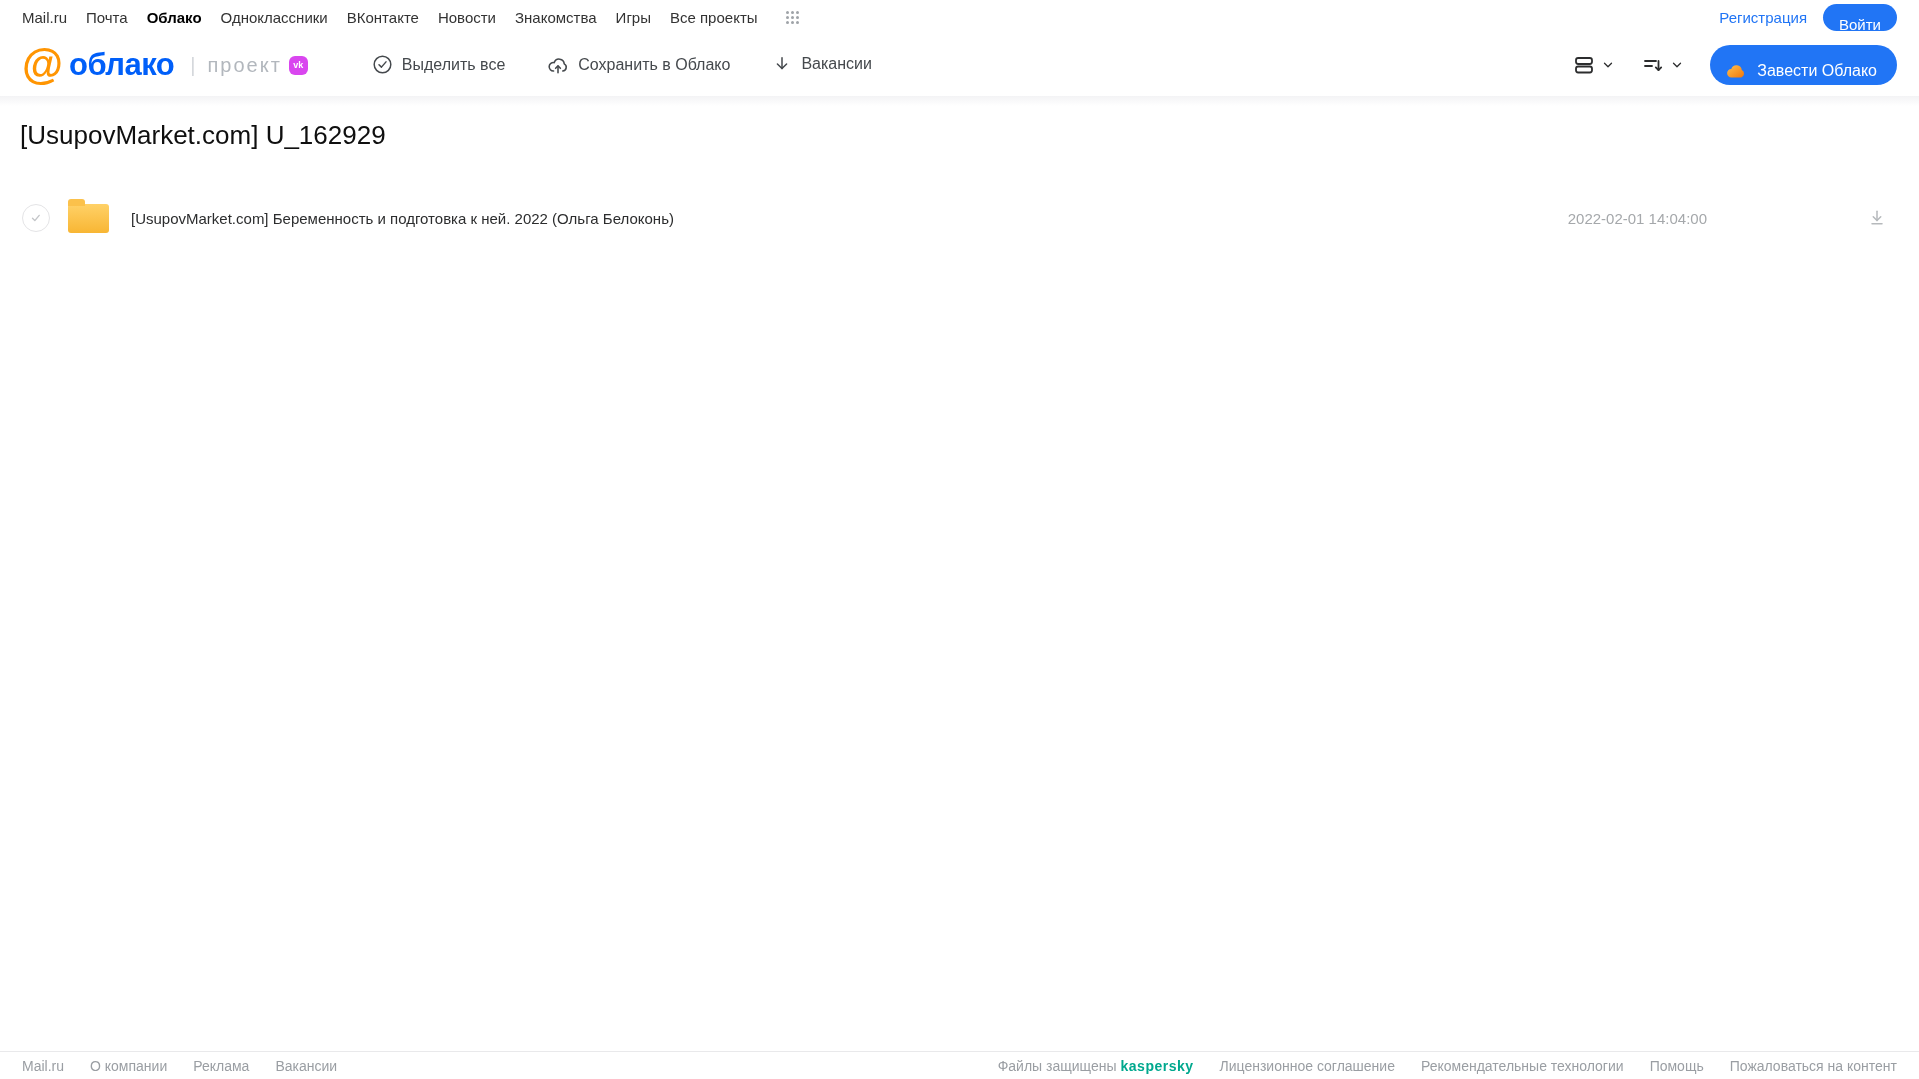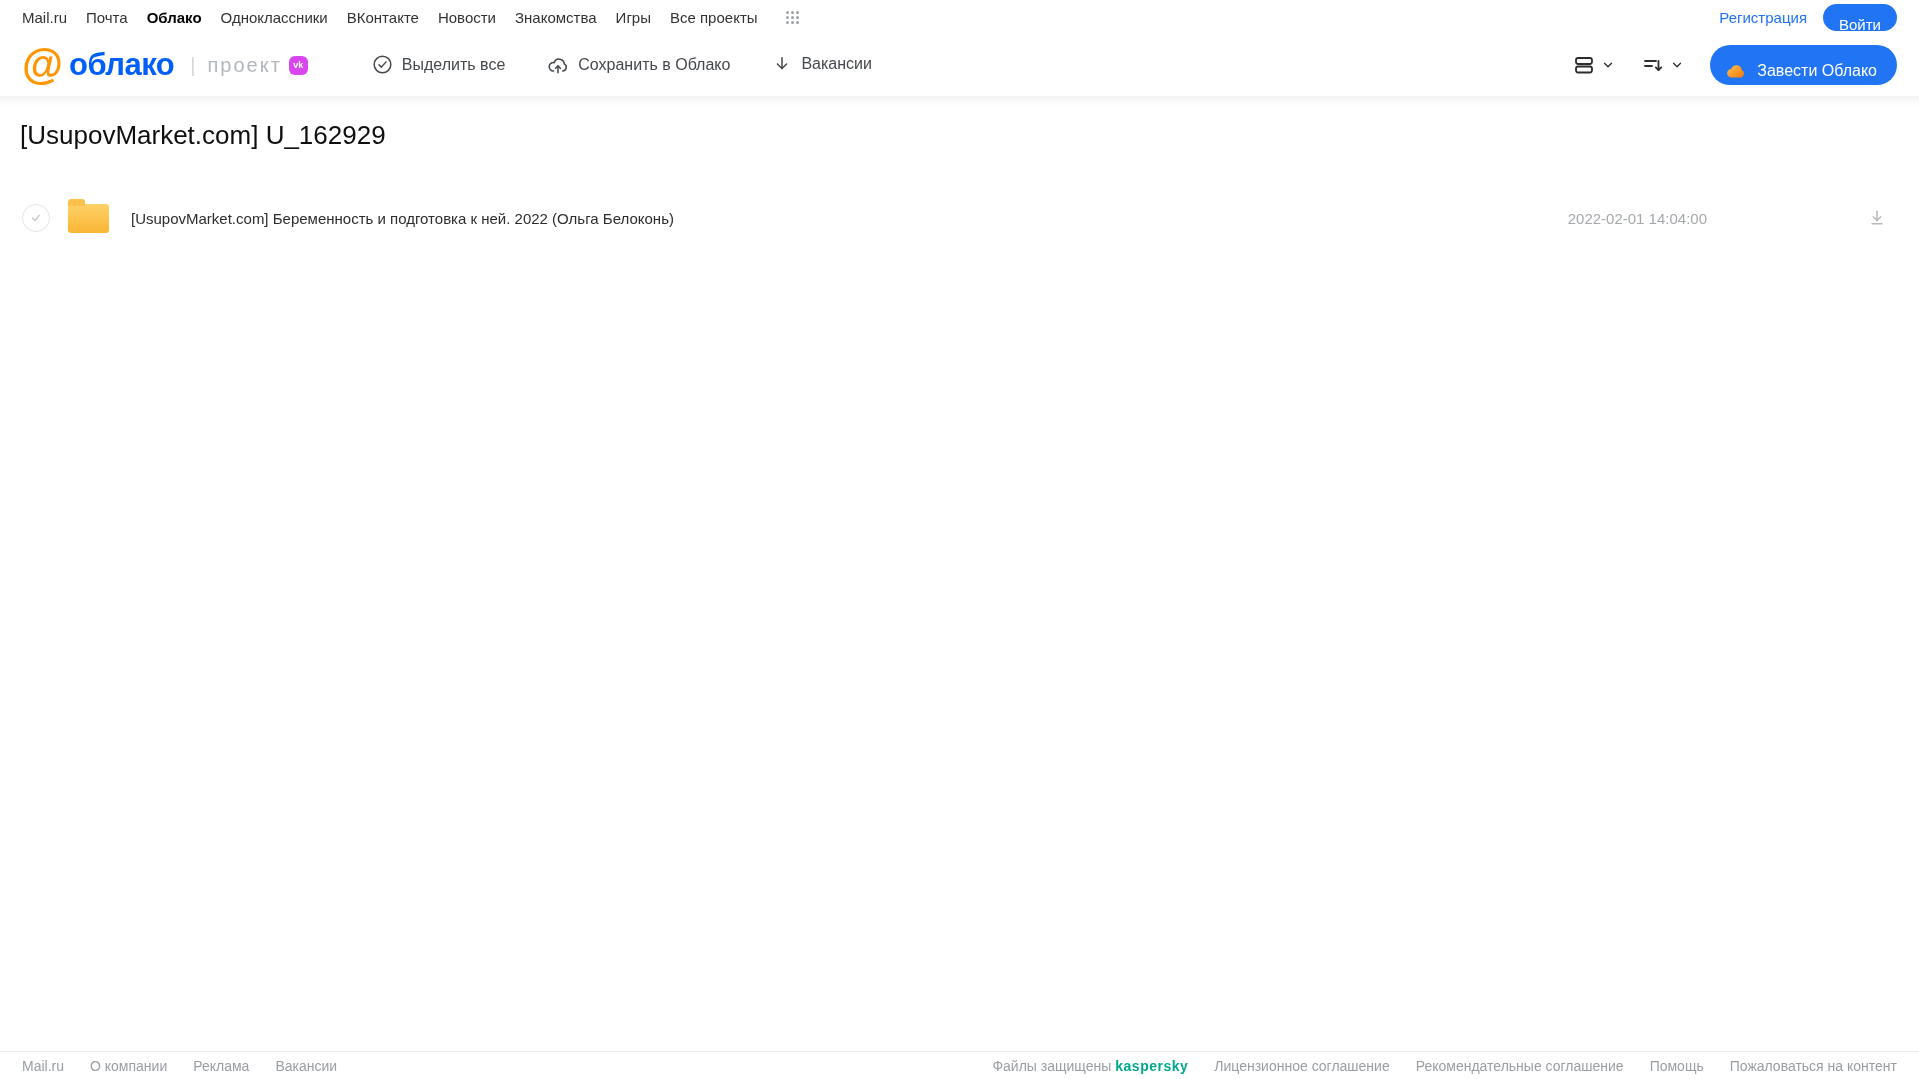--- a/index.html
+++ b/index.html
@@ -225,17 +225,17 @@
     <a>Реклама</a>
     <a>Вакансии</a>
   </div>
   <div class="spacer"></div>
   <div class="right">
     <span class="kasp-wrap">
       <a>Файлы защищены</a>
       <a class="kasp">kaspersky</a>
     </span>
     <a>Лицензионное соглашение</a>
-    <a>Рекомендательные соглашение</a>
+    <a>Рекомендательные технологии</a>
     <a>Помощь</a>
     <a>Пожаловаться на контент</a>
   </div>
 </div>
 
 </body></html>

